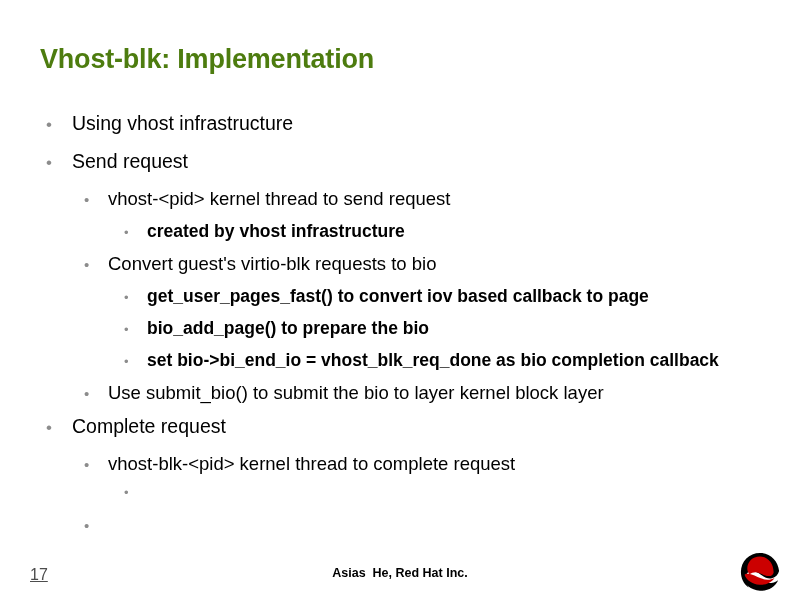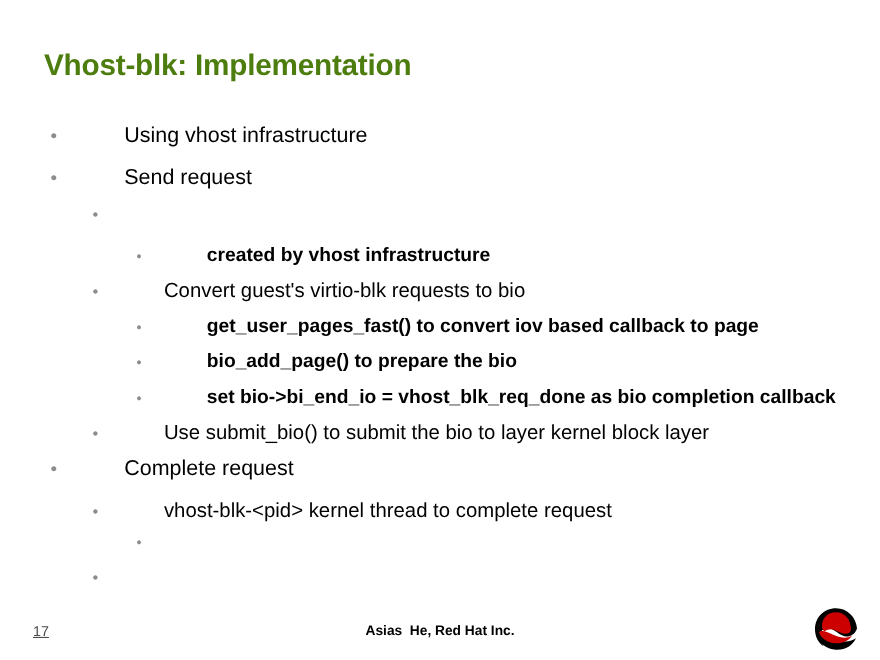--- a/index.html
+++ b/index.html
@@ -52,21 +52,20 @@
     flex: 0 0 auto;
     color: #8c8c8c;
     line-height: 1;
     display: inline-block;
     text-align: left;
   }
 
   .bullet-text {
     flex: 0 0 auto;
     color: #000000;
-    margin-left: 41px;
   }
 
   
   .lvl1 {
     padding-left: 46px;
     height: 38px;
   }
   .lvl1 .bullet-mark {
     width: 26px;
     font-size: 17px;
@@ -100,21 +99,21 @@
   .lvl3 .bullet-text {
     font-size: 17.5px;
     font-weight: bold;
   }
 
   
   .footer-page-number {
     position: absolute;
     left: 30px;
     top: 566px;
-    font-size: 13px;
+    font-size: 16px;
     color: #4d4d4d;
     text-decoration: underline;
   }
 
   .footer-attribution {
     position: absolute;
     left: 0;
     top: 566px;
     width: 800px;
     text-align: center;
@@ -143,20 +142,21 @@
       <div class="bullet-row lvl1">
         <span class="bullet-mark">•</span>
         <span class="bullet-text">Using vhost infrastructure</span>
       </div>
       <div class="bullet-row lvl1">
         <span class="bullet-mark">•</span>
         <span class="bullet-text">Send request</span>
       </div>
       <div class="bullet-row lvl2">
         <span class="bullet-mark">•</span>
+        <span class="bullet-text">vhost-&lt;pid&gt; kernel thread to send request</span>
       </div>
       <div class="bullet-row lvl3">
         <span class="bullet-mark">•</span>
         <span class="bullet-text">created by vhost infrastructure</span>
       </div>
       <div class="bullet-row lvl2">
         <span class="bullet-mark">•</span>
         <span class="bullet-text">Convert guest's virtio-blk requests to bio</span>
       </div>
       <div class="bullet-row lvl3">

